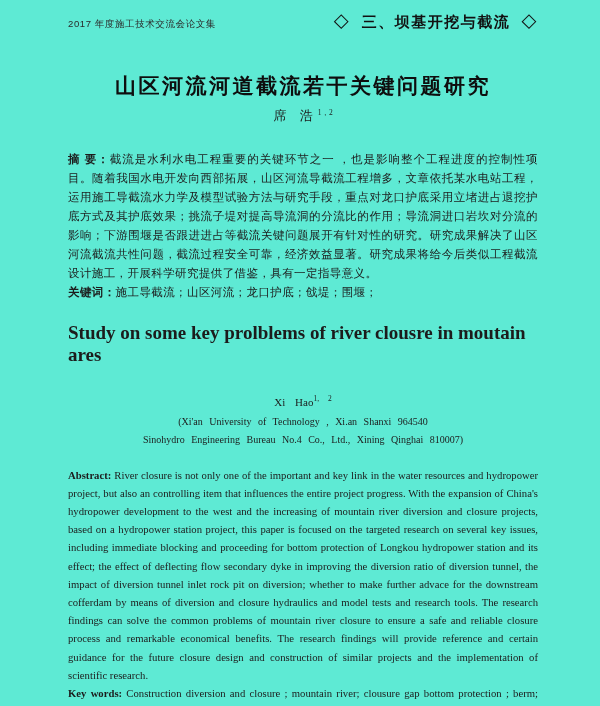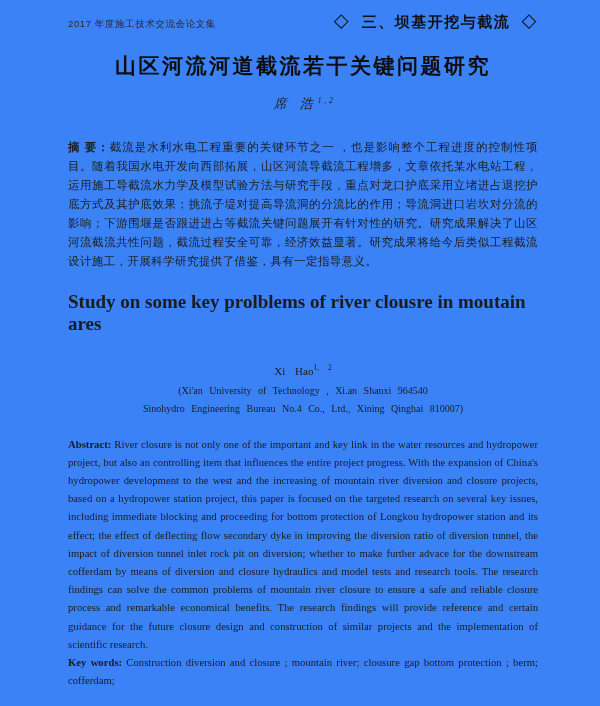--- a/index.html
+++ b/index.html
@@ -1,32 +1,32 @@
 <!DOCTYPE html>
 <html><head>
 <meta charset="utf-8">
 <style>
   * { margin:0; padding:0; box-sizing:border-box; }
   html,body { background:#e9e9e5; }
   .page {
     position:relative; width:600px; height:706px; margin:0 auto;
-    background:#3b82f6; color:#1c1c1c; overflow:hidden;
+    background:#5eead4; color:#1c1c1c; overflow:hidden;
     padding:13px 62px 0 68px;
     font-family:"Liberation Serif", serif;
     box-shadow:0 0 4px rgba(0,0,0,.15);
   }
   .running-header { display:flex; justify-content:space-between; align-items:baseline; }
   .rh-left  { font-family:"Liberation Sans", sans-serif; font-size:9.5px; letter-spacing:.6px; color:#2a2a2a; }
   .rh-right { font-family:"Liberation Sans", sans-serif; font-size:15px; font-weight:bold; letter-spacing:1.5px; color:#111; }
   .title-zh {
-    margin-top:20px; text-align:center;
+    margin-top:40px; text-align:center;
     font-family:"Liberation Sans", sans-serif; font-weight:bold;
     font-size:21px; letter-spacing:2.5px; color:#0e0e0e;
   }
-  .author-zh { margin-top:15px; text-align:center; font-size:13px; letter-spacing:5px;font-style:italic; }
+  .author-zh { margin-top:7px; text-align:center; font-size:13px; letter-spacing:5px; }
   .author-zh sup, .author-en sup { font-size:7.5px; letter-spacing:0; }
   .affil-zh { text-align:center; font-size:11px; line-height:19px; letter-spacing:1.2px; }
   .affil-zh-block { margin-top:5px; }
   .abstract-zh {
     margin-top:25px; font-size:11.5px; line-height:19px;
     text-align:justify; letter-spacing:.4px;
   }
   .kw-zh { font-size:11.5px; line-height:19px; text-align:justify; letter-spacing:.4px; }
   .label-hei { font-family:"Liberation Sans", sans-serif; font-weight:bold; }
   .title-en { margin-top:20px; text-align:left; font-weight:bold; font-size:19px; }
@@ -48,20 +48,21 @@
     <span class="rh-right"><span>◇</span>&nbsp;&nbsp;<span>三、坝基开挖与截流</span>&nbsp;&nbsp;<span>◇</span></span>
   </div>
 
   <h1 class="title-zh">山区河流河道截流若干关键问题研究</h1>
 
   <div class="author-zh"><span>席  浩</span><sup>1，2</sup></div>
 
 
   <p class="abstract-zh"><span class="label-hei">摘 要：</span><span>截流是水利水电工程重要的关键环节之一 ，也是影响整个工程进度的控制性项目。随着我国水电开发向西部拓展，山区河流导截流工程增多，文章依托某水电站工程，运用施工导截流水力学及模型试验方法与研究手段，重点对龙口护底采用立堵进占退挖护底方式及其护底效果；挑流子堤对提高导流洞的分流比的作用；导流洞进口岩坎对分流的影响；下游围堰是否跟进进占等截流关键问题展开有针对性的研究。研究成果解决了山区河流截流共性问题，截流过程安全可靠，经济效益显著。研究成果将给今后类似工程截流设计施工，开展科学研究提供了借鉴，具有一定指导意义。</span></p>
 
+  <p class="kw-zh"><span class="label-hei">关键词：</span><span>施工导截流；山区河流；龙口护底；戗堤；围堰；</span></p>
 
   <h2 class="title-en">Study on some key prolblems of river clousre in moutain ares</h2>
 
   <div class="author-en"><span>Xi Hao</span><sup>1, 2</sup></div>
 
   <div class="affil-en-block">
     <div class="affil-en">(Xi'an  University  of  Technology , Xi.an  Shanxi  964540</div>
     <div class="affil-en">Sinohydro  Engineering  Bureau No.4 Co., Ltd., Xining  Qinghai  810007)</div>
   </div>
 

